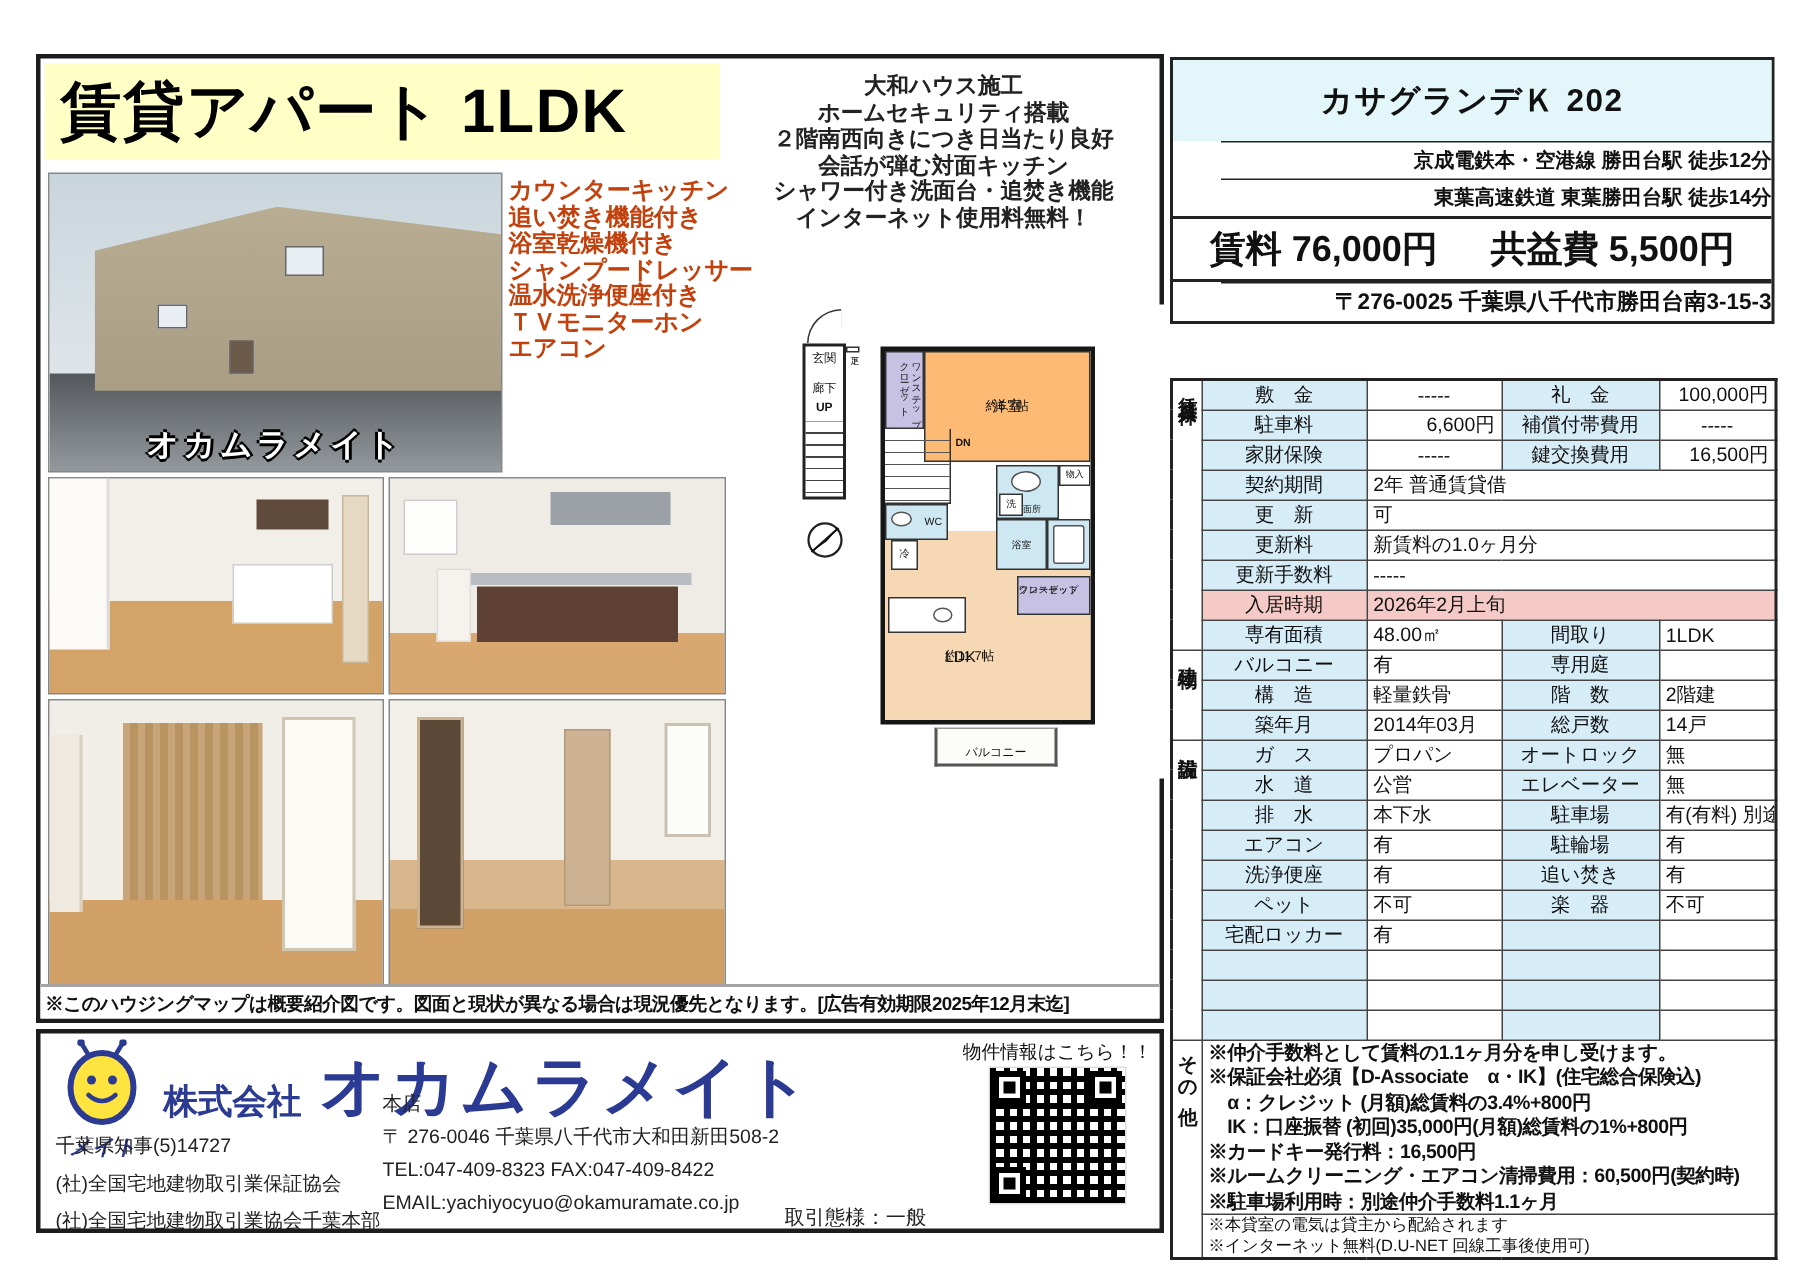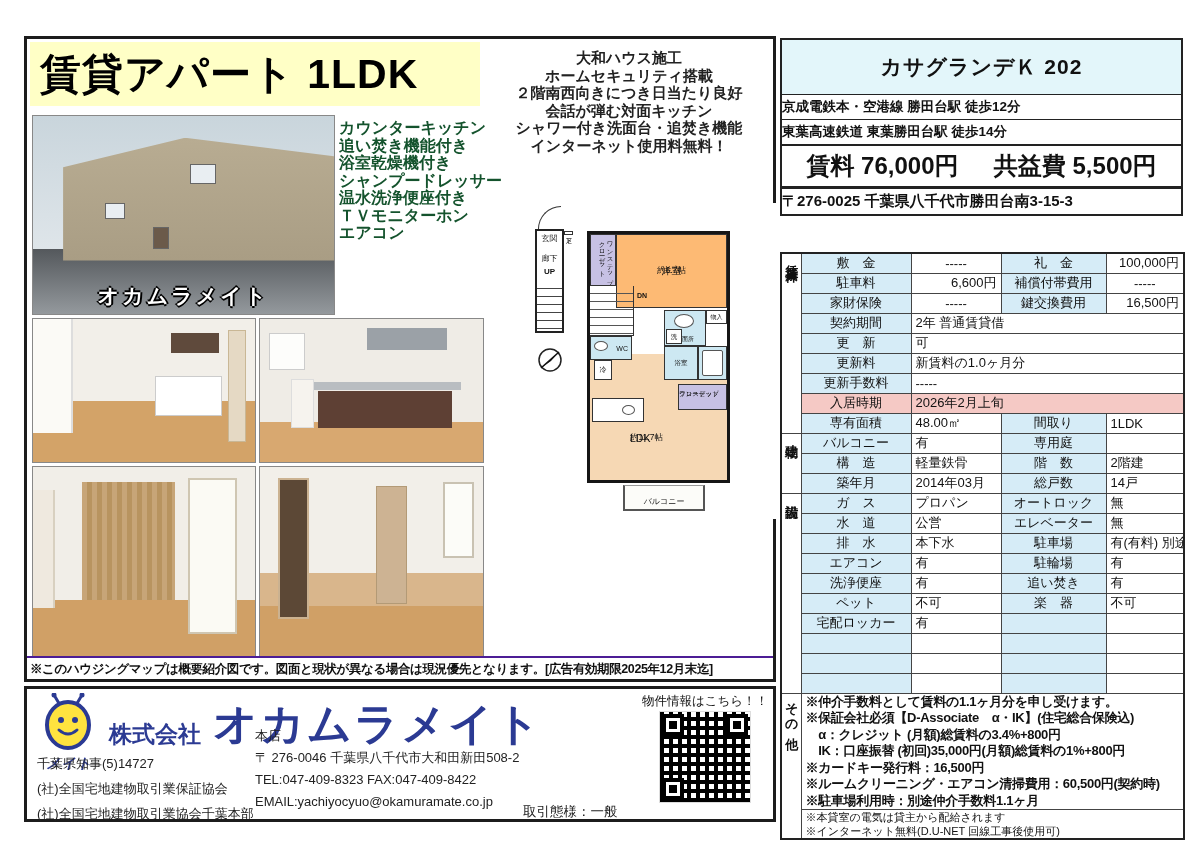--- a/index.html
+++ b/index.html
@@ -9,21 +9,21 @@
 
   
   .left-box { position:absolute; left:24px; top:36px; width:752px; height:646px;
     border:3px solid #1c1c1c; background:#fff; }
   .title-box { position:absolute; left:3px; top:3px; width:450px; height:64px;
     background:#ffffc6; display:flex; align-items:center; padding-left:10px; }
   .title-box span { font-size:41px; font-weight:900; letter-spacing:1px; color:#000; }
   .highlights { position:absolute; left:452px; top:10px; width:300px;
     text-align:center; font-size:15px; line-height:17.5px; font-weight:bold; color:#222; }
   .features { position:absolute; left:312px; top:80px; width:190px;
-    font-size:16px; line-height:17.5px; font-weight:bold; color:#14532d; }
+    font-size:16px; line-height:17.5px; font-weight:bold; color:#c2410c; }
 
   
   .photo { position:absolute; border:1px solid #888; overflow:hidden; }
   .ph-ext { left:5px; top:76px; width:303px; height:200px;
     background:linear-gradient(180deg,#c9d5dc 0%,#e9edf0 100%); }
   .ext-ground { position:absolute; left:0; bottom:0; width:100%; height:33%;
     background:linear-gradient(180deg,#54585c,#94999d); }
   .ext-bldg { position:absolute; left:10%; top:11%; width:90%; height:62%;
     background:linear-gradient(180deg,#b8ac92,#a99d84);
     clip-path:polygon(0 24%, 45% 0, 100% 15%, 100% 100%, 0 100%); }
@@ -84,21 +84,21 @@
     text-align:center; font-size:7px; line-height:18px; }
   .kitchen { left:2px; top:164px; width:52px; height:24px; border:1px solid #333; background:#fff; }
   .kitchen i { position:absolute; right:8px; top:6px; width:13px; height:10px; border:1px solid #555; border-radius:50%; }
   .ldk-label { left:40px; top:198px; width:66px; text-align:center; }
   .ldk-label .rn { font-size:10.5px; } .ldk-label .rs { font-size:8.5px; }
   .balcony { left:92px; top:282px; width:82px; height:26px; border:2px solid #555; border-top:1px solid #999;
     background:#fcfcf9; text-align:center; font-size:8px; padding-top:10px; }
   .compass { left:6px; top:144px; }
 
   .disclaimer { position:absolute; left:0; right:0; bottom:0; height:23px;
-    border-top:2px solid #4c1d95; background:#fff; font-size:12.5px; font-weight:bold;
+    border-top:2px solid #a3a3a3; background:#fff; font-size:12.5px; font-weight:bold;
     padding:3px 14px 0 3px; white-space:nowrap; letter-spacing:-0.4px; }
 
   
   .company-box { position:absolute; left:24px; top:686px; width:752px; height:136px;
     border:3px solid #1c1c1c; background:#fff; }
   .bee { position:absolute; left:10px; top:4px; width:64px; text-align:center; }
   .bee-txt { font-size:14px; font-weight:900; color:#2b3a93; font-style:italic; letter-spacing:1px; }
   .co-prefix { position:absolute; left:82px; top:30px; font-size:23px; font-weight:bold; color:#2b3a93; }
   .co-name { position:absolute; left:186px; top:6px; font-size:44px; font-weight:900; color:#2b3a93; letter-spacing:2px; }
   .co-lic { position:absolute; left:10px; top:62px; font-size:13px; line-height:25px; color:#222; }
@@ -111,21 +111,21 @@
       repeating-linear-gradient(90deg, #000 0 4px, #fff 4px 9px); }
   .finder { position:absolute; width:22px; height:22px; border:4px solid #000; background:#fff; }
   .finder i { position:absolute; left:3px; top:3px; width:8px; height:8px; background:#000; }
   .f1 { left:2px; top:2px; } .f2 { right:2px; top:2px; } .f3 { left:2px; bottom:2px; }
 
   
   .right-panel { position:absolute; left:780px; top:38px; width:403px; }
   .prop-header { border:2px solid #222; background:#fff; }
   .ph-title { height:54px; background:#e3f6fa; display:flex; align-items:center; justify-content:center;
     font-size:21px; font-weight:bold; letter-spacing:1px; }
-  .ph-row { border-top:1px solid #222; text-align:left; font-size:13.5px; font-weight:bold; padding:3px 0; }
+  .ph-row { border-top:1px solid #222; text-align:right; font-size:13.5px; font-weight:bold; padding:3px 0;margin-left:32px; }
   .ph-rent { border-top:2px solid #222; border-bottom:2px solid #222; text-align:center;
     font-size:24px; font-weight:bold; padding:4px 0; white-space:nowrap; }
   .ph-rent .gap { display:inline-block; width:22px; }
   .ph-addr { font-size:15px; }
 
   .spec-wrap { margin-top:36px; }
   table.spec { border-collapse:collapse; width:403px; table-layout:fixed; background:#fff;
     border:2px solid #222; }
   table.spec td { border:1px solid #444; font-size:13px; height:20px; padding:0 4px;
     overflow:hidden; white-space:nowrap; }

